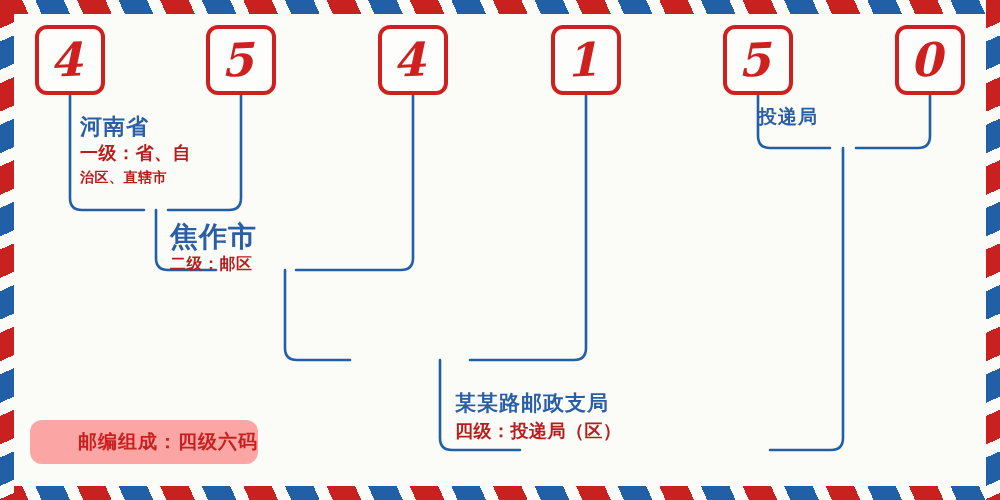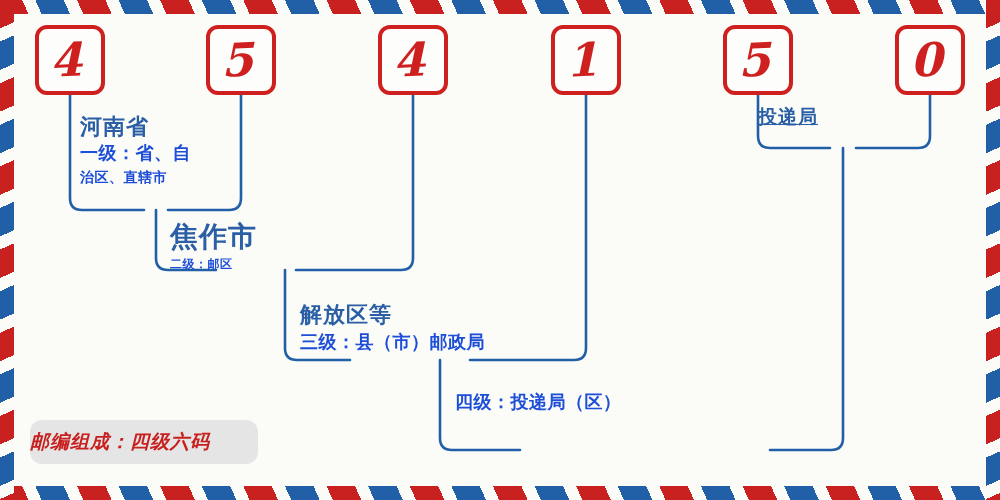--- a/index.html
+++ b/index.html
@@ -67,32 +67,32 @@
   
   .label-group{position:absolute;}
   .lbl-title{
     color:#2a5fa5;
     font-family:"DejaVu Serif",serif;
     font-weight:700;
     letter-spacing:1px;
     white-space:nowrap;
   }
   .lbl-sub{
-    color:#1d4ed8;
+    color:#b91c1c;
     font-family:"DejaVu Sans","Liberation Sans",sans-serif;
     font-weight:700;
     letter-spacing:0.5px;
   }
 
   
   #footer-badge{
     position:absolute;left:30px;top:420px;
     width:228px;height:44px;
-    background:#e5e5e5;border-radius:12px;
-    display:flex;align-items:center;justify-content:flex-start;font-style:italic;
+    background:#fca5a5;border-radius:12px;
+    display:flex;align-items:center;justify-content:flex-end;
   }
   #footer-badge span{
     color:#c8201f;
     font-family:"DejaVu Serif",serif;
     font-weight:700;font-size:19px;letter-spacing:1px;
   }
 </style>
 </head>
 <body>
 
@@ -138,40 +138,37 @@
       <span class="digit-glyph">1</span>
     </div>
     <div class="digit-card" style="left:723px;top:25px;">
       <span class="digit-glyph">5</span>
     </div>
     <div class="digit-card" style="left:895px;top:25px;">
       <span class="digit-glyph">0</span>
     </div>
 
     <div class="label-group" style="left:758px;top:104px;width:172px;">
-      <div class="lbl-title" style="font-size:19px;text-decoration:underline;">投递局</div>
+      <div class="lbl-title" style="font-size:19px;">投递局</div>
     </div>
 
     <div class="label-group" style="left:80px;top:112px;width:152px;">
       <div class="lbl-title" style="font-size:22px;line-height:28px;">河南省</div>
       <div class="lbl-sub" style="font-size:18px;line-height:25px;">一级：省、自</div>
       <div class="lbl-sub" style="font-size:14px;line-height:25px;">治区、直辖市</div>
     </div>
 
     <div class="label-group" style="left:170px;top:222px;width:240px;">
       <div class="lbl-title" style="font-size:28px;line-height:29px;">焦作市</div>
-      <div class="lbl-sub" style="font-size:12px;line-height:26px;">二级：邮区</div>
+      <div class="lbl-sub" style="font-size:16px;line-height:26px;">二级：邮区</div>
     </div>
 
-    <div class="label-group" style="left:300px;top:300px;width:270px;">
-      <div class="lbl-title" style="font-size:22px;line-height:29px;">解放区等</div>
-      <div class="lbl-sub" style="font-size:18px;line-height:26px;">三级：县（市）邮政局</div>
-    </div>
 
     <div class="label-group" style="left:455px;top:388px;width:372px;">
+      <div class="lbl-title" style="font-size:21px;line-height:29px;">某某路邮政支局</div>
       <div class="lbl-sub" style="font-size:18px;line-height:27px;">四级：投递局（区）</div>
     </div>
 
     <div id="footer-badge">
       <span>邮编组成：四级六码</span>
     </div>
 
   </div>
 </div>
 

